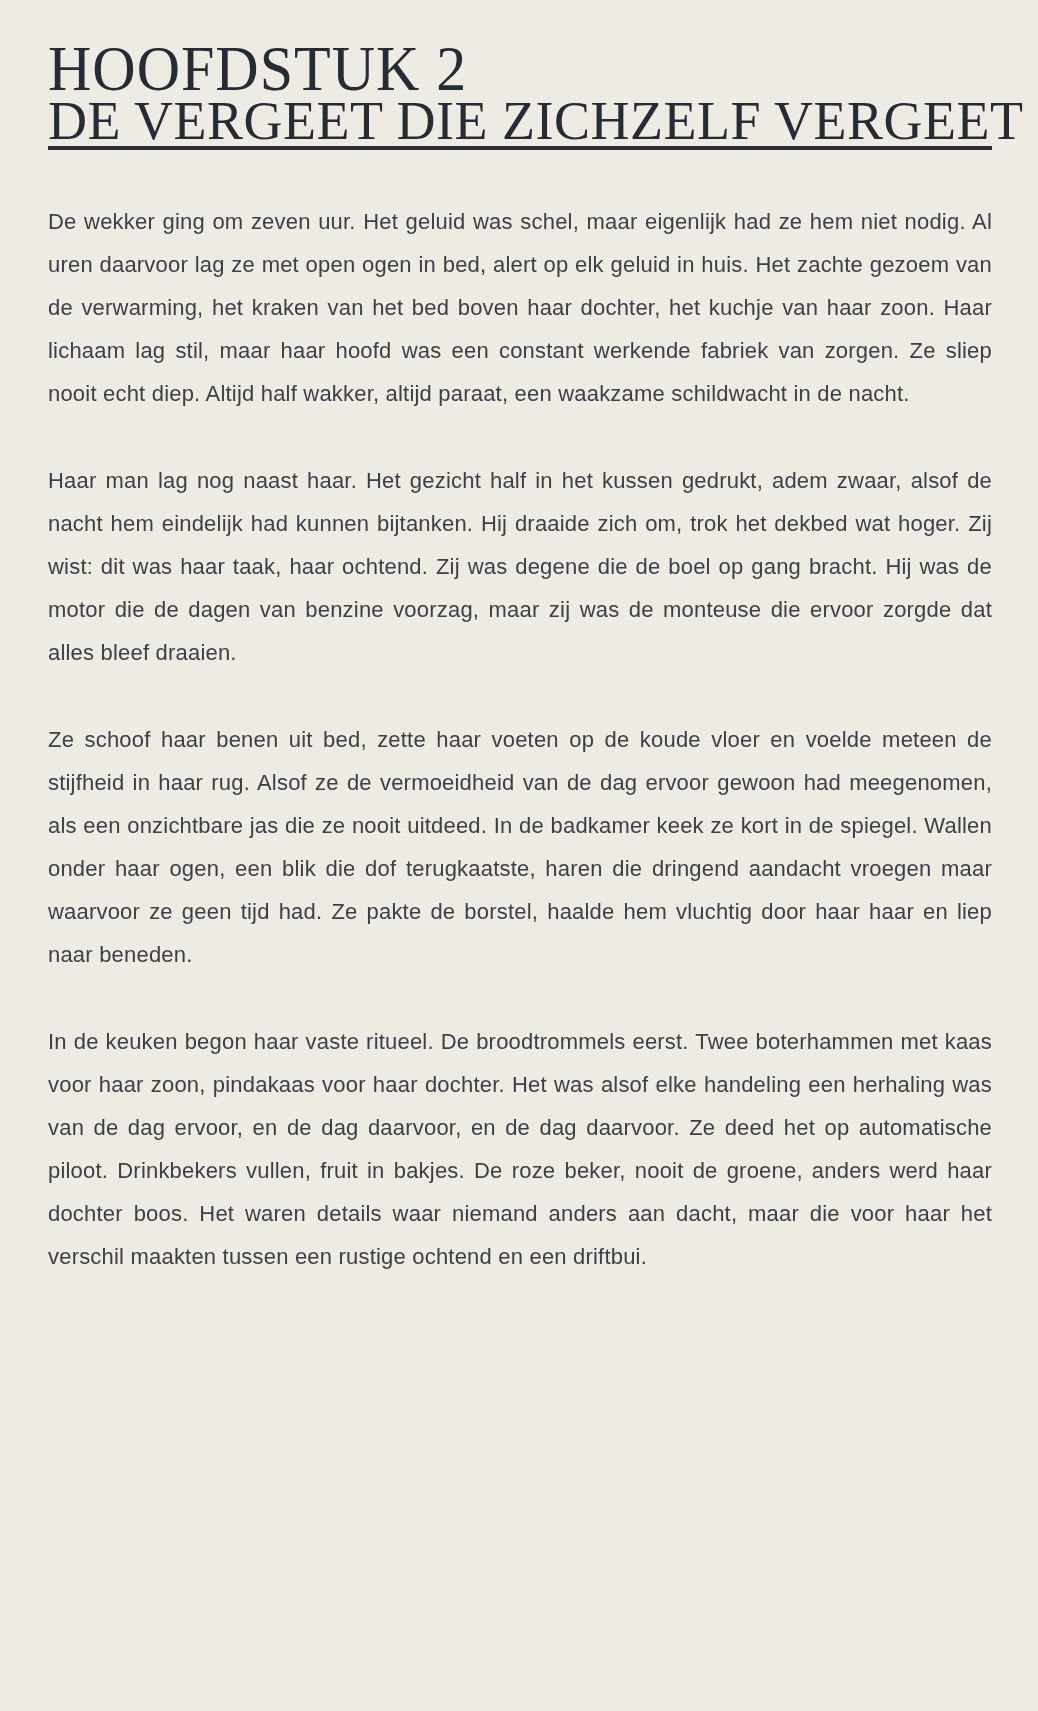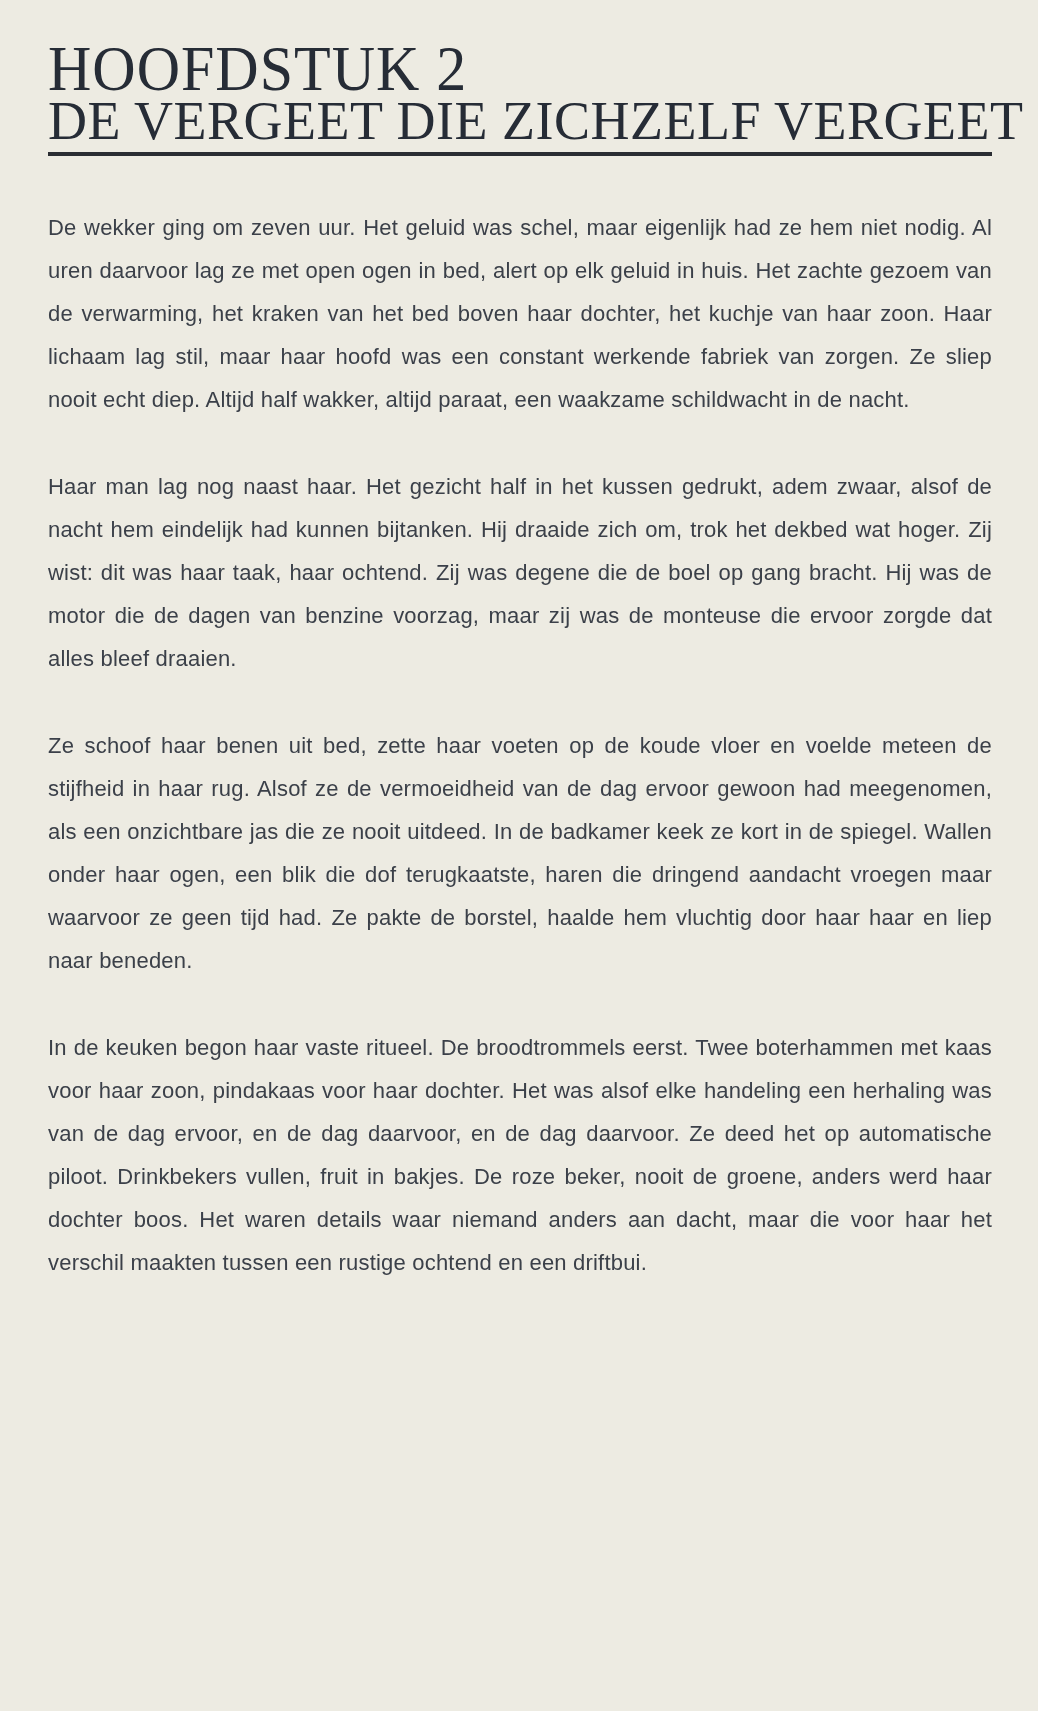--- a/index.html
+++ b/index.html
@@ -13,21 +13,20 @@
     overflow: hidden;
   }
   .page {
     box-sizing: border-box;
     width: 1038px;
     height: 1711px;
     padding: 38px 46px 0 48px;
   }
   .chapter-header {
     border-bottom: 4px solid #2a2d33;
-    padding-bottom: 6px;
     margin: 0 0 0 0;
   }
   .chapter-kicker {
     font-family: "Liberation Serif", "DejaVu Serif", serif;
     font-weight: 400;
     font-size: 60px;
     line-height: 1.0;
     letter-spacing: 1px;
     color: #262c36;
     margin: 0;

